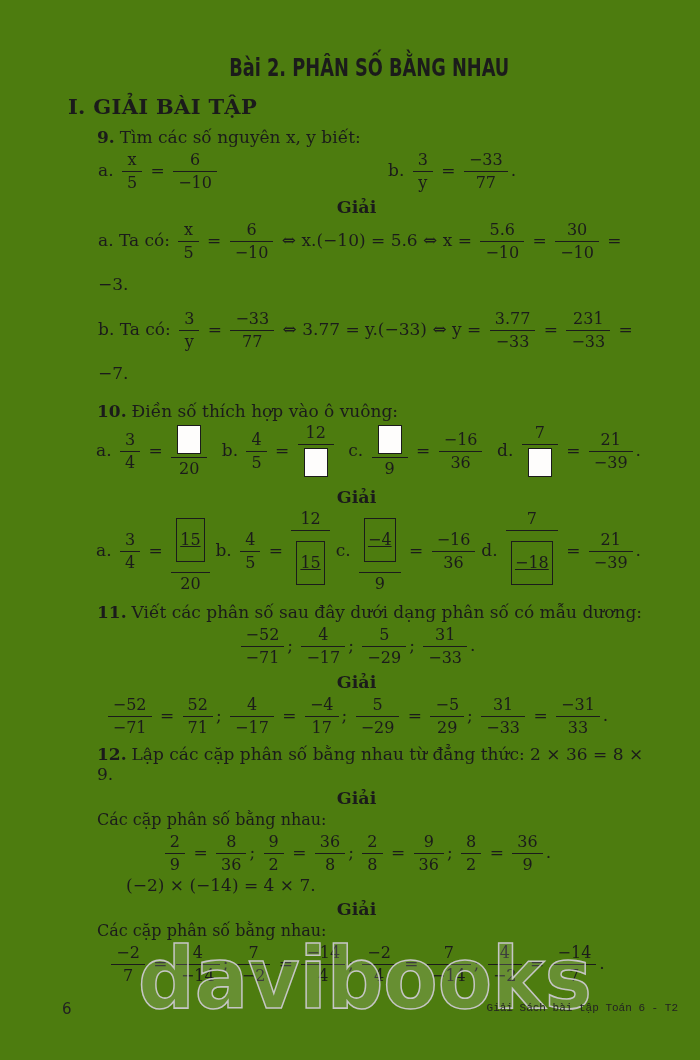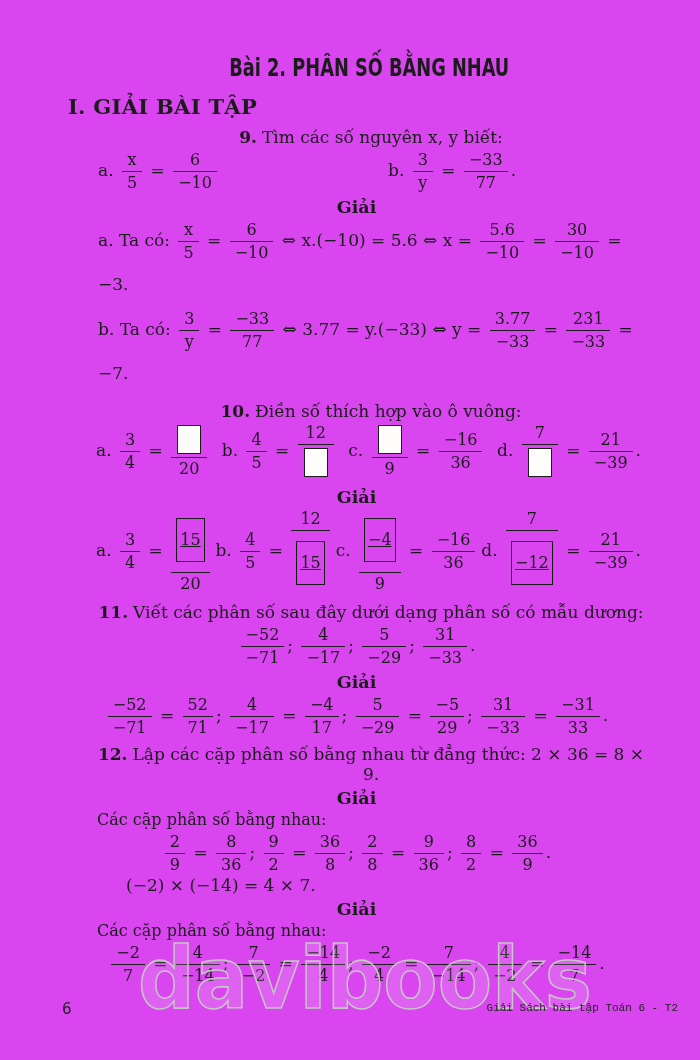--- a/index.html
+++ b/index.html
@@ -1,27 +1,27 @@
 <!DOCTYPE html>
 <html><head>
 <meta charset="utf-8">
 <style>
   html,body{margin:0;padding:0;background:#fff;}
-  .page{position:relative;width:700px;height:1060px;background:#d946ef;box-sizing:border-box;
+  .page{position:relative;width:700px;height:1060px;background:#4d7c0f;box-sizing:border-box;
         padding:46px 55px 0 68px;font-family:"DejaVu Serif","Liberation Serif",serif;
         color:#1b1b1b;overflow:hidden;}
   
   .title{text-align:center;margin:0 0 10px 0;white-space:nowrap;}
   .title .ti{display:inline-block;font-family:"DejaVu Sans","Liberation Sans",sans-serif;
              font-weight:bold;font-size:24px;transform:scaleX(.74);transform-origin:center;
              margin-left:26px;}
   .sect{font-weight:bold;font-size:21px;margin:0 0 8px 0;letter-spacing:.3px;}
   .giai{font-weight:bold;font-size:17.5px;text-align:center;margin:4px 0 2px 0;}
   
-  .stmt{font-size:17px;margin:6px 0 2px 0;padding-left:29px;text-align:center;}
+  .stmt{font-size:17px;margin:6px 0 2px 0;padding-left:29px;}
   .pnum{margin-right:5px;}
   .intro{font-size:16px;margin:2px 0;padding-left:29px;}
   .eqline{font-size:17px;margin:0 0;padding-left:58px;}
   
   .mline{font-size:16px;line-height:42px;}
   .mline .mtx{font-size:17px;}
   .sol-line{padding-left:30px;margin:2px 0;}
   .center{text-align:center;}
   .row9{display:flex;margin:2px 0 4px;padding-left:30px;}
   .row9 .c1{width:290px;}
@@ -72,21 +72,21 @@
     <span><span class="mtx">a. </span><span class="frac"><span class="num"><span>3</span></span><span class="den"><span>4</span></span></span><span class="mtx"> = </span><span class="frac"><span class="num"><span class="sq"></span></span><span class="den"><span>20</span></span></span></span>
     <span><span class="mtx">b. </span><span class="frac"><span class="num"><span>4</span></span><span class="den"><span>5</span></span></span><span class="mtx"> = </span><span class="frac"><span class="num"><span>12</span></span><span class="den"><span class="sq"></span></span></span></span>
     <span><span class="mtx">c. </span><span class="frac"><span class="num"><span class="sq"></span></span><span class="den"><span>9</span></span></span><span class="mtx"> = </span><span class="frac"><span class="num"><span>−16</span></span><span class="den"><span>36</span></span></span></span>
     <span><span class="mtx">d. </span><span class="frac"><span class="num"><span>7</span></span><span class="den"><span class="sq"></span></span></span><span class="mtx"> = </span><span class="frac"><span class="num"><span>21</span></span><span class="den"><span>−39</span></span></span><span class="mtx">.</span></span>
   </div>
   <p class="giai">Giải</p>
   <div class="mline row4">
     <span><span class="mtx">a. </span><span class="frac"><span class="num"><span>3</span></span><span class="den"><span>4</span></span></span><span class="mtx"> = </span><span class="frac"><span class="num"><span class="boxed">15</span></span><span class="den"><span>20</span></span></span></span>
     <span><span class="mtx">b. </span><span class="frac"><span class="num"><span>4</span></span><span class="den"><span>5</span></span></span><span class="mtx"> = </span><span class="frac"><span class="num"><span>12</span></span><span class="den"><span class="boxed">15</span></span></span></span>
     <span><span class="mtx">c. </span><span class="frac"><span class="num"><span class="boxed">−4</span></span><span class="den"><span>9</span></span></span><span class="mtx"> = </span><span class="frac"><span class="num"><span>−16</span></span><span class="den"><span>36</span></span></span></span>
-    <span><span class="mtx">d. </span><span class="frac"><span class="num"><span>7</span></span><span class="den"><span class="boxed">−12</span></span></span><span class="mtx"> = </span><span class="frac"><span class="num"><span>21</span></span><span class="den"><span>−39</span></span></span><span class="mtx">.</span></span>
+    <span><span class="mtx">d. </span><span class="frac"><span class="num"><span>7</span></span><span class="den"><span class="boxed">−18</span></span></span><span class="mtx"> = </span><span class="frac"><span class="num"><span>21</span></span><span class="den"><span>−39</span></span></span><span class="mtx">.</span></span>
   </div>
 
   <p class="stmt">
     <b class="pnum">11.</b><span>Viết các phân số sau đây dưới dạng phân số có mẫu dương:</span>
   </p>
   <div class="mline center"><span class="frac"><span class="num"><span>−52</span></span><span class="den"><span>−71</span></span></span><span class="mtx">; </span><span class="frac"><span class="num"><span>4</span></span><span class="den"><span>−17</span></span></span><span class="mtx">; </span><span class="frac"><span class="num"><span>5</span></span><span class="den"><span>−29</span></span></span><span class="mtx">; </span><span class="frac"><span class="num"><span>31</span></span><span class="den"><span>−33</span></span></span><span class="mtx">.</span></div>
   <p class="giai">Giải</p>
   <div class="mline center"><span class="frac"><span class="num"><span>−52</span></span><span class="den"><span>−71</span></span></span><span class="mtx"> = </span><span class="frac"><span class="num"><span>52</span></span><span class="den"><span>71</span></span></span><span class="mtx">; </span><span class="frac"><span class="num"><span>4</span></span><span class="den"><span>−17</span></span></span><span class="mtx"> = </span><span class="frac"><span class="num"><span>−4</span></span><span class="den"><span>17</span></span></span><span class="mtx">; </span><span class="frac"><span class="num"><span>5</span></span><span class="den"><span>−29</span></span></span><span class="mtx"> = </span><span class="frac"><span class="num"><span>−5</span></span><span class="den"><span>29</span></span></span><span class="mtx">; </span><span class="frac"><span class="num"><span>31</span></span><span class="den"><span>−33</span></span></span><span class="mtx"> = </span><span class="frac"><span class="num"><span>−31</span></span><span class="den"><span>33</span></span></span><span class="mtx">.</span></div>
 
   <p class="stmt">

